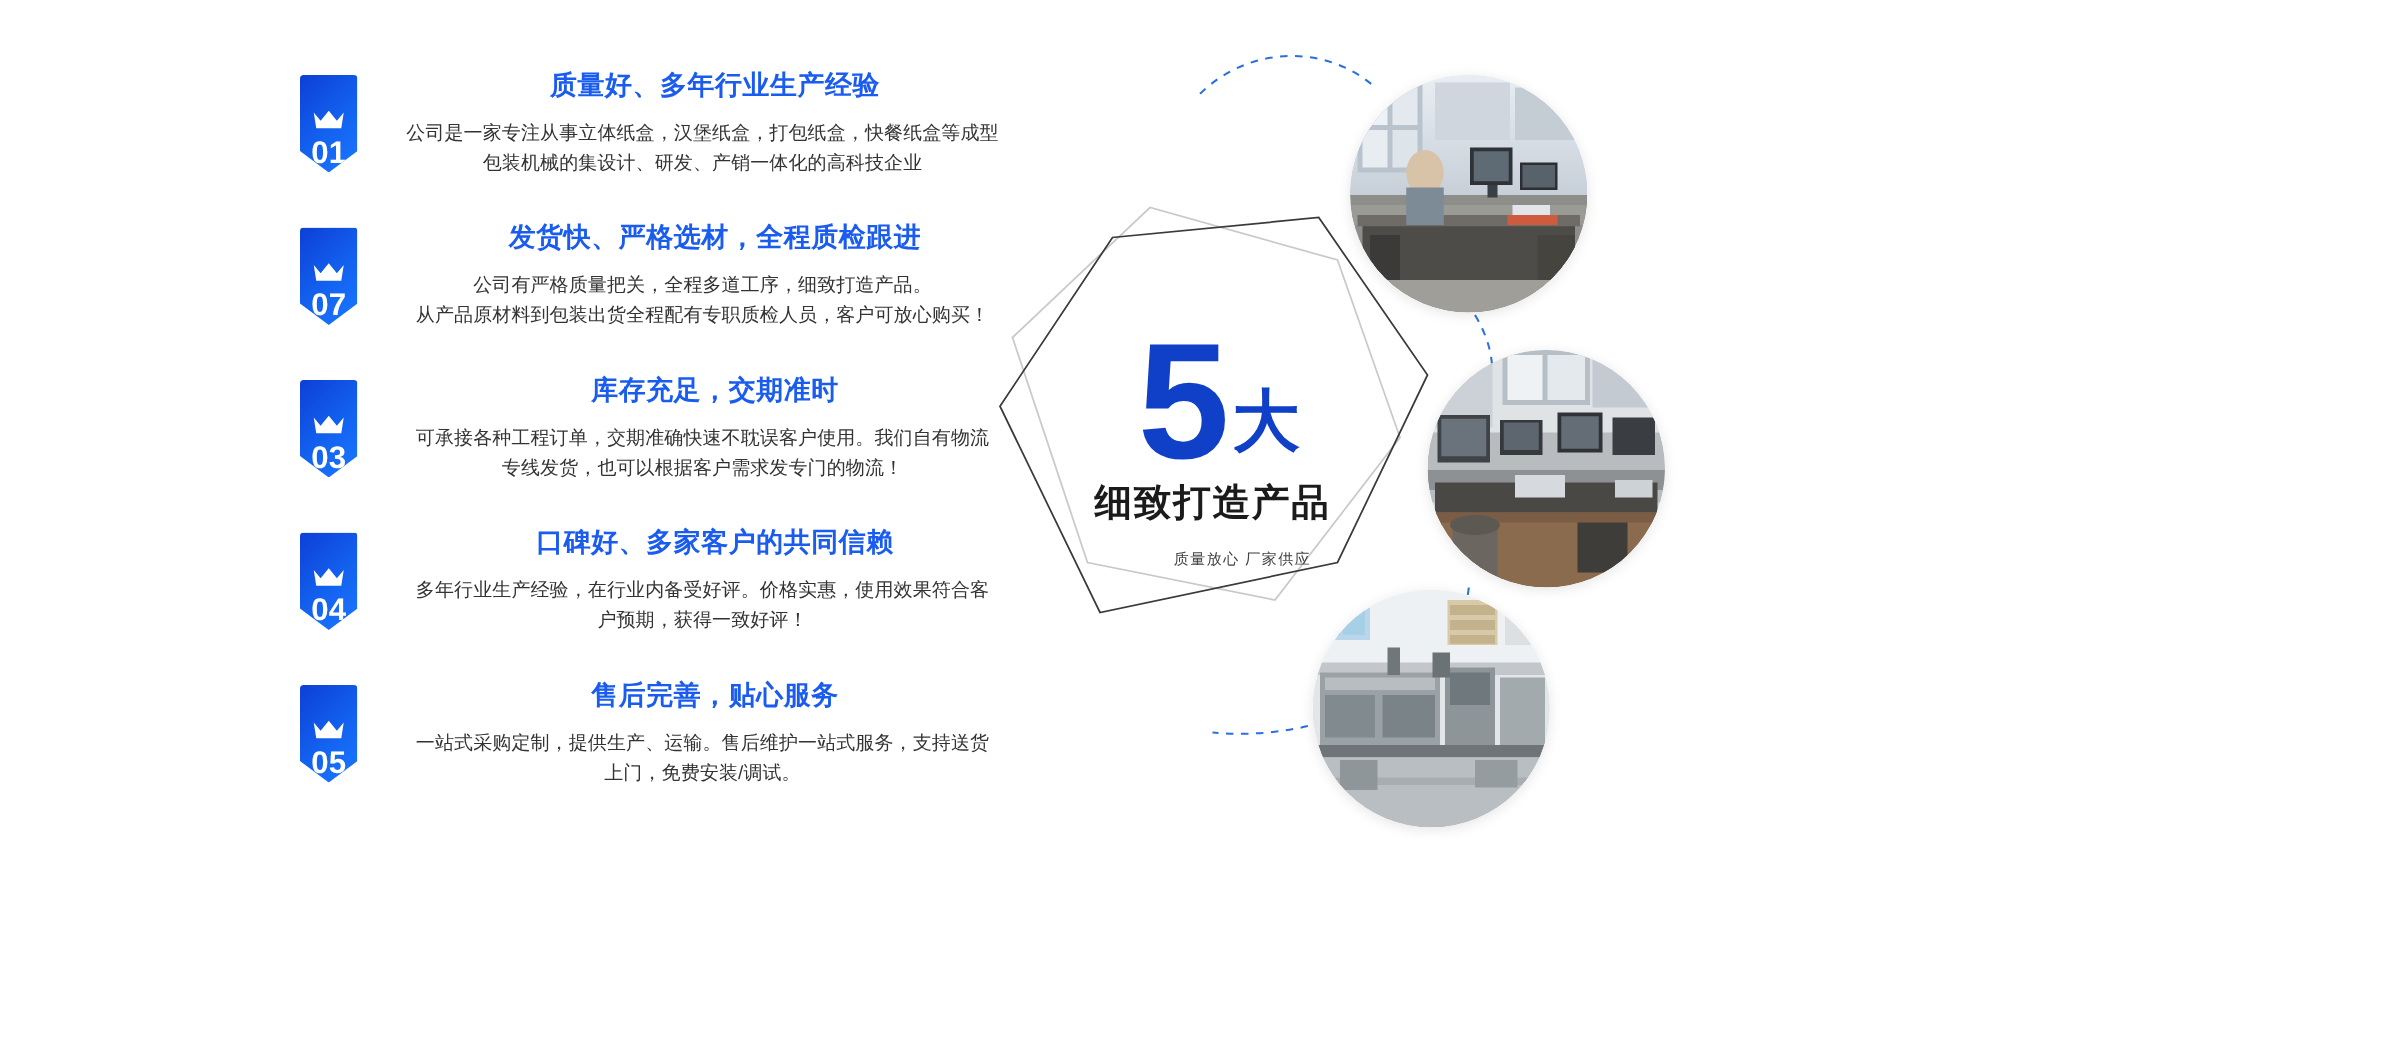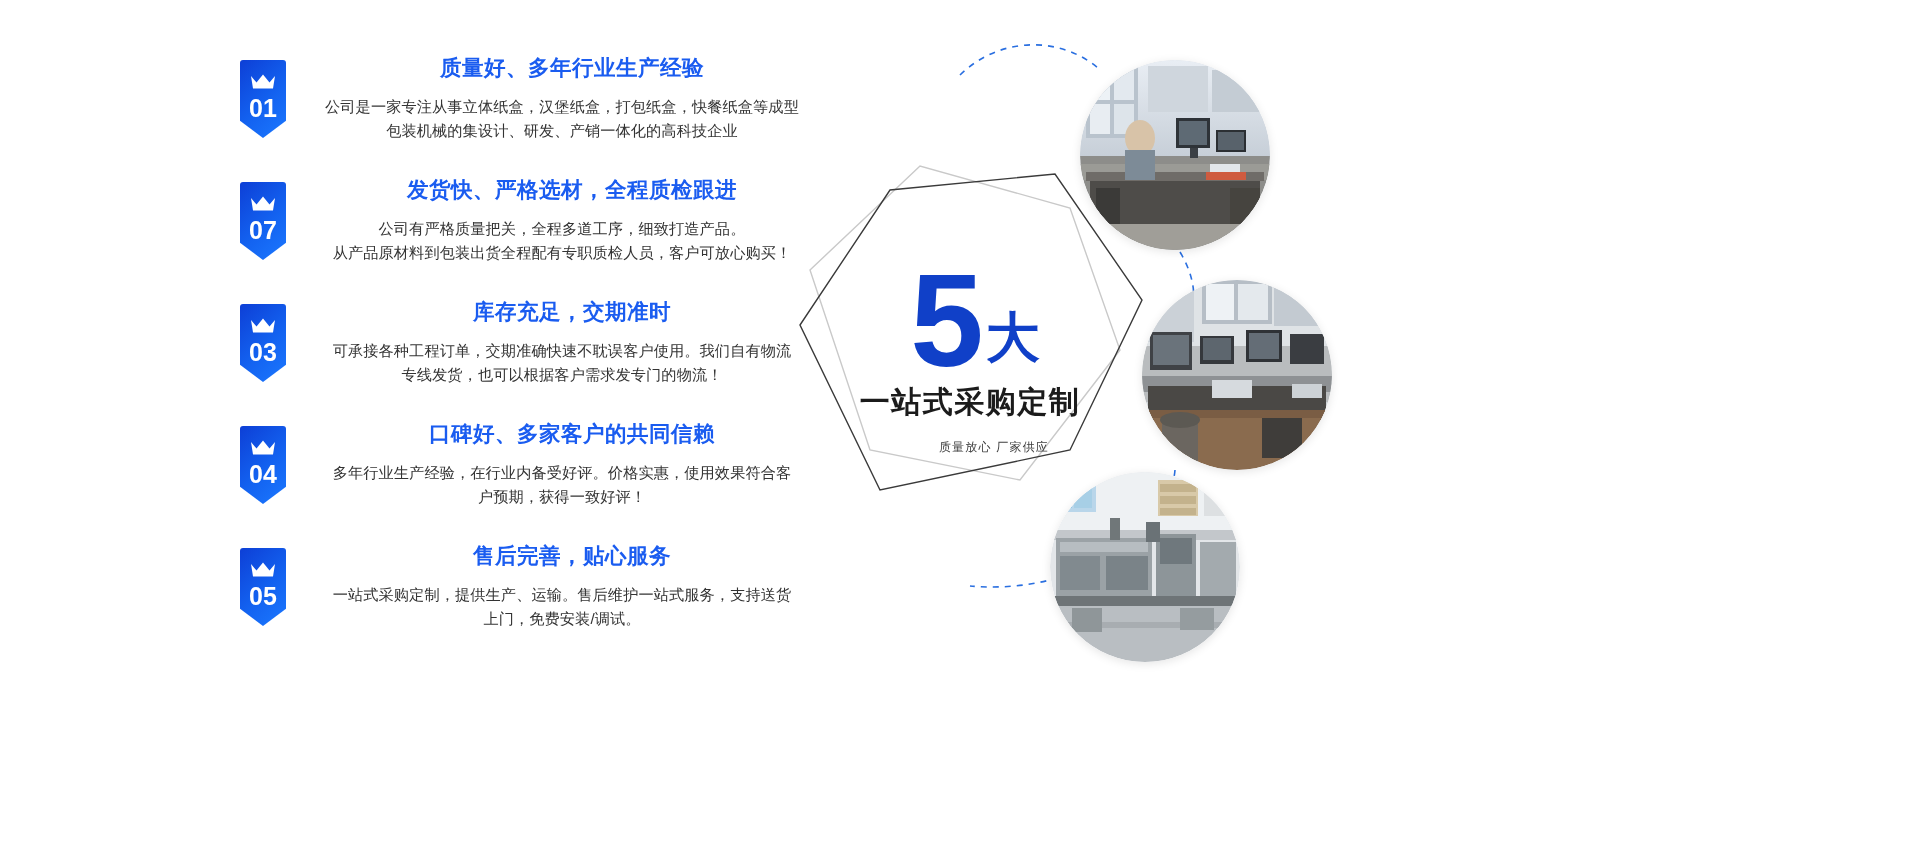--- a/index.html
+++ b/index.html
@@ -29,21 +29,21 @@
     width: 46px; height: 78px;
     flex: 0 0 46px;
     margin-right: 26px;
     margin-top: 8px;
     background: linear-gradient(135deg, #0d3fd6 0%, #1362f0 55%, #1b78ff 100%);
     border-radius: 3px 3px 0 0;
     clip-path: polygon(0 0, 100% 0, 100% 78%, 50% 100%, 0 78%);
     display: flex;
     flex-direction: column;
     align-items: center;
-    padding-top: 13px;
+    padding-top: 27px;
   }
   .crown { width: 26px; height: 17px; display: block; }
   .badge-num {
     color: #ffffff;
     font-size: 25px;
     font-weight: 700;
     letter-spacing: 0px;
     line-height: 1;
     margin-top: 6px;
     font-family: "Liberation Sans", sans-serif;
@@ -239,21 +239,21 @@
   <div class="hex-wrap" data-interactable="false">
     <svg class="hex-svg" width="400" height="420" viewBox="0 0 400 420" xmlns="http://www.w3.org/2000/svg" data-interactable="false">
       <polygon points="40,120 150,16 300,58 350,200 250,330 100,300" fill="none" stroke="#c9c9c9" stroke-width="1.4"></polygon>
       <polygon points="30,175 120,40 285,24 372,150 300,300 110,340" fill="none" stroke="#3a3a3a" stroke-width="1.4"></polygon>
     </svg>
     <div class="hex-center" data-interactable="false">
       <div class="big-row" data-interactable="false">
         <span class="big-five" data-interactable="false">5</span>
         <span class="big-da" data-interactable="false">大</span>
       </div>
-      <div class="core-text" data-interactable="false">一站式采购定制</div>
+      <div class="core-text" data-interactable="false">细致打造产品</div>
       <div class="sub-text" data-interactable="false">质量放心 厂家供应</div>
     </div>
   </div>
 
   <div class="photos" data-interactable="false">
 
     <svg class="dash-svg" width="480" height="620" viewBox="0 0 480 620" xmlns="http://www.w3.org/2000/svg" data-interactable="false">
       <path d="M 30 45 C 70 6, 130 6, 168 38" fill="none" stroke="#2a6fe0" stroke-width="1.6" stroke-dasharray="6 6"></path>
       <path d="M 250 222 C 268 252, 268 280, 252 305" fill="none" stroke="#2a6fe0" stroke-width="1.6" stroke-dasharray="6 6"></path>
       <path d="M 245 440 C 240 500, 150 566, 40 556" fill="none" stroke="#2a6fe0" stroke-width="1.6" stroke-dasharray="6 6"></path>

